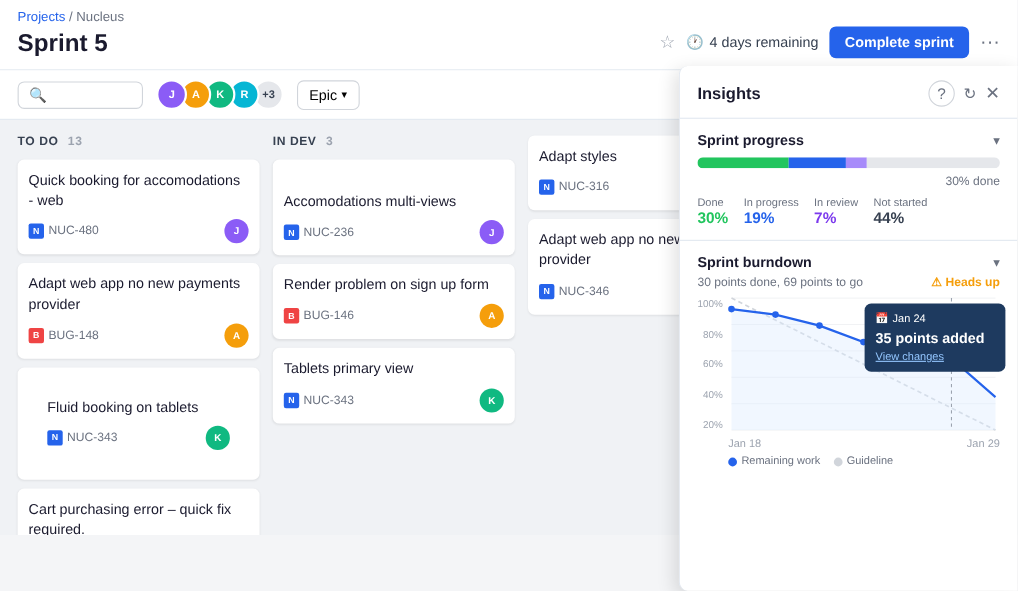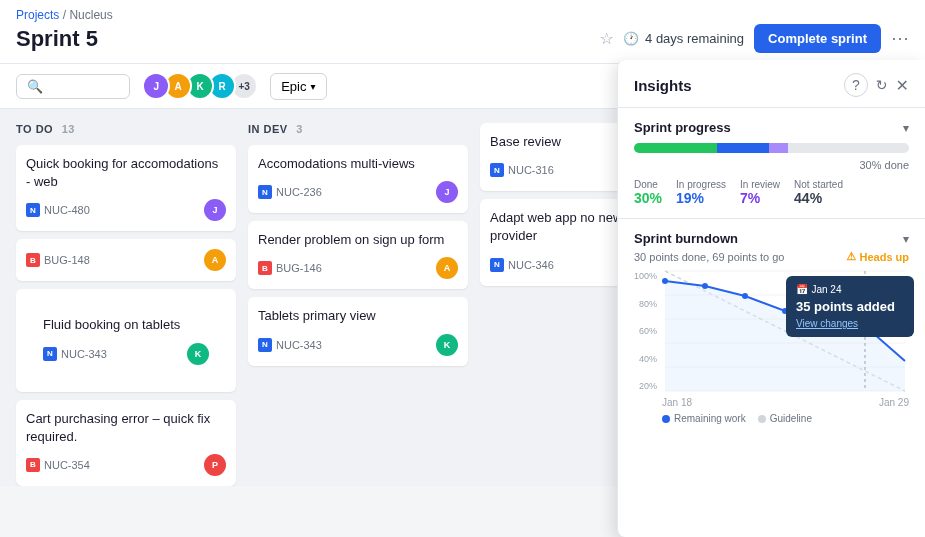--- a/index.html
+++ b/index.html
@@ -72,20 +72,21 @@
       <div style="display:flex; align-items:center; justify-content:space-between;">
         <div style="display:flex; align-items:center; gap:4px;">
           <div style="width:14px; height:14px; border-radius:2px; background:#2563eb; display:inline-flex; align-items:center; justify-content:center; font-size:8px; font-weight:700; color:#fff;">N</div>
           <span style="font-size:11px; color:#6b7280;">NUC-480</span>
         </div>
         <div style="width:22px; height:22px; border-radius:50%; background:#8b5cf6; display:flex; align-items:center; justify-content:center; font-size:9px; color:#fff; font-weight:700;">J</div>
       </div>
     </div>
 
     <div style="background:#fff; border-radius:6px; padding:10px; margin-bottom:8px; box-shadow:0 1px 2px rgba(0,0,0,0.07);">
+      <div style="font-size:13px; color:#1a1a2e; font-weight:500; margin-bottom:8px; line-height:1.4;">Adapt web app no new payments provider</div>
       <div style="display:flex; align-items:center; justify-content:space-between;">
         <div style="display:flex; align-items:center; gap:4px;">
           <div style="width:14px; height:14px; border-radius:2px; background:#ef4444; display:inline-flex; align-items:center; justify-content:center; font-size:8px; font-weight:700; color:#fff;">B</div>
           <span style="font-size:11px; color:#6b7280;">BUG-148</span>
         </div>
         <div style="width:22px; height:22px; border-radius:50%; background:#f59e0b; display:flex; align-items:center; justify-content:center; font-size:9px; color:#fff; font-weight:700;">A</div>
       </div>
     </div>
 
     <div style="background:#fff; border-radius:6px; padding:27px; margin-bottom:8px; box-shadow:0 1px 2px rgba(0,0,0,0.07);">
@@ -111,21 +112,21 @@
     </div>
 
   </div>
 
   <div style="min-width:220px; max-width:220px; flex-shrink:0;">
     <div style="font-size:11px; font-weight:700; color:#374151; text-transform:uppercase; letter-spacing:0.5px; margin-bottom:10px;">
       <span>IN DEV</span>
       <span style="color:#9ca3af; margin-left:5px;">3</span>
     </div>
     <div style="background:#fff; border-radius:6px; padding:10px; margin-bottom:8px; box-shadow:0 1px 2px rgba(0,0,0,0.07);">
-      <div style="font-size:13px; color:#1a1a2e; font-weight:500; margin-bottom:8px; line-height:1.4;">Accomodations multi-views</div>
+      <div style="font-size:13px; color:#1a1a2e; font-weight:500; margin-bottom:8px; line-height:1.4;margin-top:19px;">Accomodations multi-views</div>
       <div style="display:flex; align-items:center; justify-content:space-between;">
         <div style="display:flex; align-items:center; gap:4px;">
           <div style="width:14px; height:14px; border-radius:2px; background:#2563eb; display:inline-flex; align-items:center; justify-content:center; font-size:8px; font-weight:700; color:#fff;">N</div>
           <span style="font-size:11px; color:#6b7280;">NUC-236</span>
         </div>
         <div style="width:22px; height:22px; border-radius:50%; background:#8b5cf6; display:flex; align-items:center; justify-content:center; font-size:9px; color:#fff; font-weight:700;">J</div>
       </div>
     </div>
     <div style="background:#fff; border-radius:6px; padding:10px; margin-bottom:8px; box-shadow:0 1px 2px rgba(0,0,0,0.07);">
       <div style="font-size:13px; color:#1a1a2e; font-weight:500; margin-bottom:8px; line-height:1.4;">Render problem on sign up form</div>
@@ -144,21 +145,21 @@
           <div style="width:14px; height:14px; border-radius:2px; background:#2563eb; display:inline-flex; align-items:center; justify-content:center; font-size:8px; font-weight:700; color:#fff;">N</div>
           <span style="font-size:11px; color:#6b7280;">NUC-343</span>
         </div>
         <div style="width:22px; height:22px; border-radius:50%; background:#10b981; display:flex; align-items:center; justify-content:center; font-size:9px; color:#fff; font-weight:700;">K</div>
       </div>
     </div>
   </div>
 
   <div style="min-width:220px; max-width:220px; flex-shrink:0;">
     <div style="background:#fff; border-radius:6px; padding:10px; margin-bottom:8px; box-shadow:0 1px 2px rgba(0,0,0,0.07);">
-      <div style="font-size:13px; color:#1a1a2e; font-weight:500; margin-bottom:8px; line-height:1.4;">Base review</div>
+      <div style="font-size:13px; color:#1a1a2e; font-weight:500; margin-bottom:8px; line-height:1.4;">Adapt styles</div>
       <div style="display:flex; align-items:center; justify-content:space-between;">
         <div style="display:flex; align-items:center; gap:4px;">
           <div style="width:14px; height:14px; border-radius:2px; background:#2563eb; display:inline-flex; align-items:center; justify-content:center; font-size:8px; font-weight:700; color:#fff;">N</div>
           <span style="font-size:11px; color:#6b7280;">NUC-316</span>
         </div>
         <div style="width:22px; height:22px; border-radius:50%; background:#8b5cf6; display:flex; align-items:center; justify-content:center; font-size:9px; color:#fff; font-weight:700;">J</div>
       </div>
     </div>
     <div style="background:#fff; border-radius:6px; padding:10px; margin-bottom:8px; box-shadow:0 1px 2px rgba(0,0,0,0.07);">
       <div style="font-size:13px; color:#1a1a2e; font-weight:500; margin-bottom:8px; line-height:1.4;">Adapt web app no new pa provider</div>

